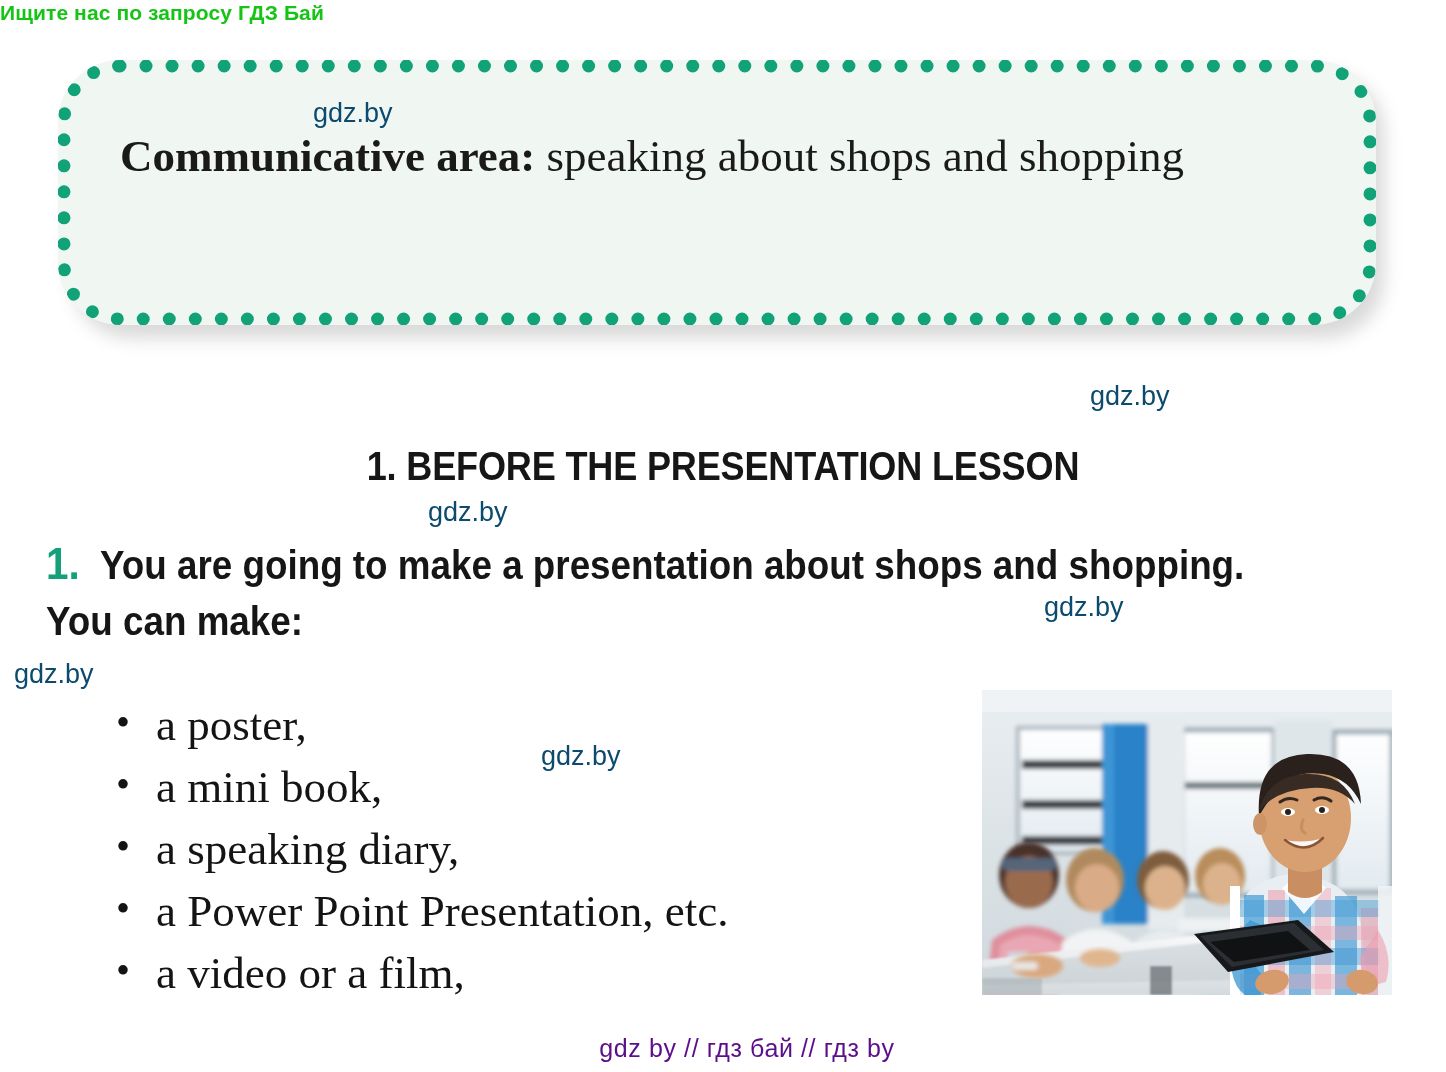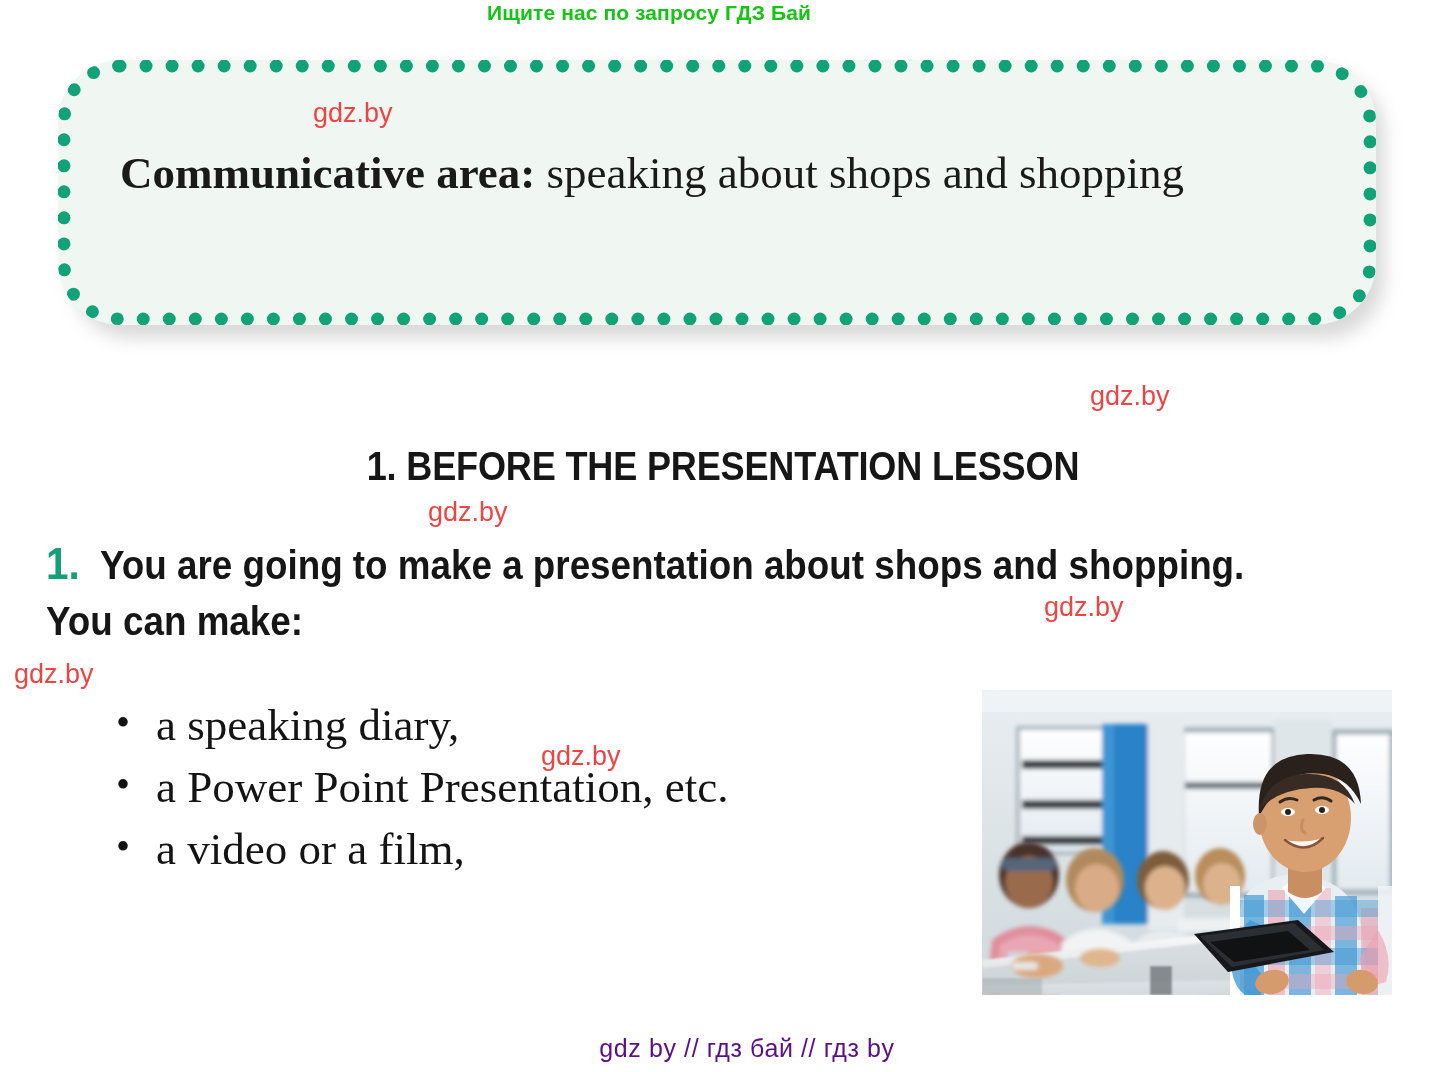--- a/index.html
+++ b/index.html
@@ -15,21 +15,20 @@
     font-family: "Liberation Sans", sans-serif;
     -webkit-font-smoothing: antialiased;
   }
 
   
   .promo-banner {
     position: absolute;
     top: 0px;
     left: 0;
     width: 1298px;
-    text-align: center;
     font-family: "Liberation Sans", sans-serif;
     font-weight: bold;
     font-size: 21px;
     color: #16c416;
     letter-spacing: 0.1px;
     line-height: 26px;
   }
 
   
   .callout-wrap {
@@ -57,21 +56,21 @@
     width: 1318px;
     height: 265px;
     border-radius: 62px;
     background: #f0f7f3;
     border: 13px dotted #12a277;
     box-sizing: border-box;
   }
   .callout-text {
     position: absolute;
     left: 70px;
-    top: 88px;
+    top: 71px;
     width: 1230px;
     font-family: "Liberation Serif", serif;
     font-size: 45px;
     line-height: 60px;
     color: #1a1a1a;
   }
   .callout-text b {
     font-weight: bold;
   }
 
@@ -152,21 +151,21 @@
     background: #cfd6da;
   }
   .photo svg { display: block; }
 
   
   .wm {
     position: absolute;
     font-family: "Liberation Sans", sans-serif;
     font-size: 27px;
     line-height: 30px;
-    color: #ef4444;
+    color: #0c4a6e;
     white-space: nowrap;
   }
   .wm-1 { left: 313px; top: 98px; }
   .wm-2 { left: 1090px; top: 381px; }
   .wm-3 { left: 428px; top: 497px; }
   .wm-4 { left: 1044px; top: 592px; }
   .wm-5 { left: 14px;  top: 659px; }
   .wm-6 { left: 541px; top: 741px; }
 
   
@@ -197,20 +196,22 @@
   </div>
 </div>
 
 <div class="section-heading">1. BEFORE THE PRESENTATION LESSON</div>
 
 <div class="task-block">
   <span class="task-num">1.</span><span>You are going to make a presentation about shops and shopping. You can make:</span>
 </div>
 
 <ul class="bullet-list">
+  <li>a poster,</li>
+  <li>a mini book,</li>
   <li>a speaking diary,</li>
   <li>a Power Point Presentation, etc.</li>
   <li>a video or a film,</li>
 </ul>
 
 <div class="photo">
   <svg width="410" height="305" viewBox="0 0 410 305" xmlns="http://www.w3.org/2000/svg">
     <defs>
       <linearGradient id="wallg" x1="0" y1="0" x2="0" y2="1">
         <stop offset="0" stop-color="#e9eef1"></stop>

